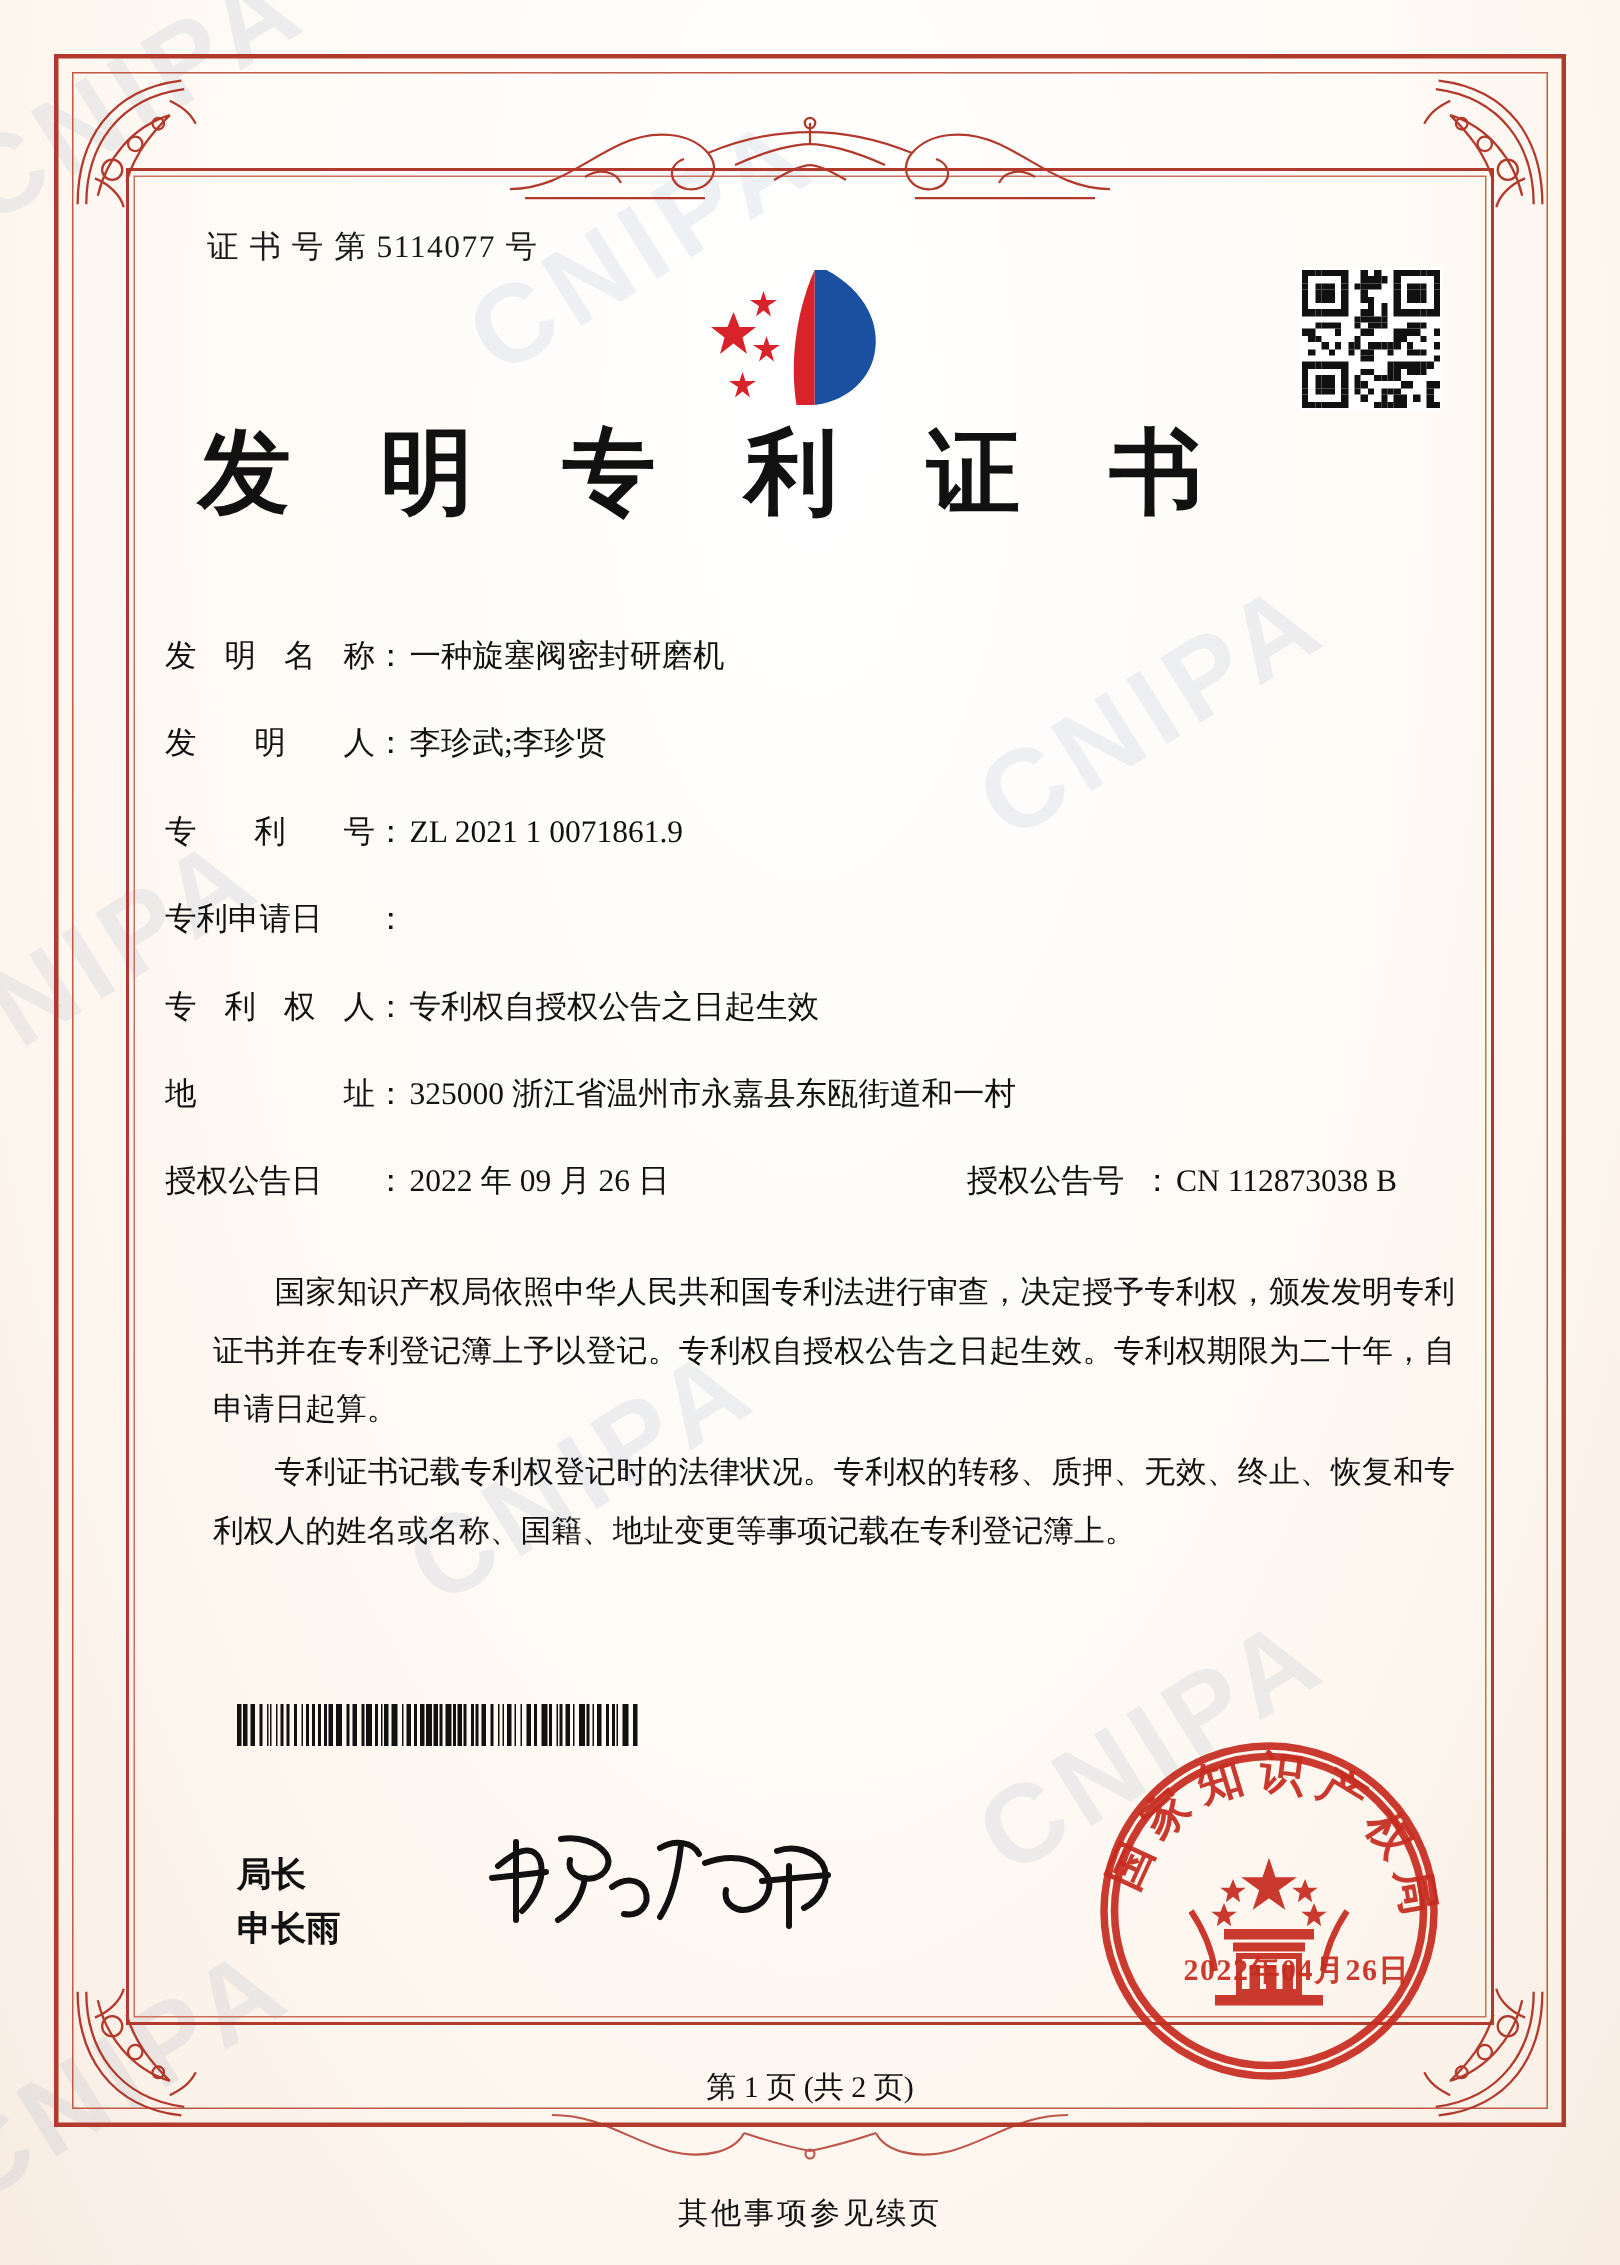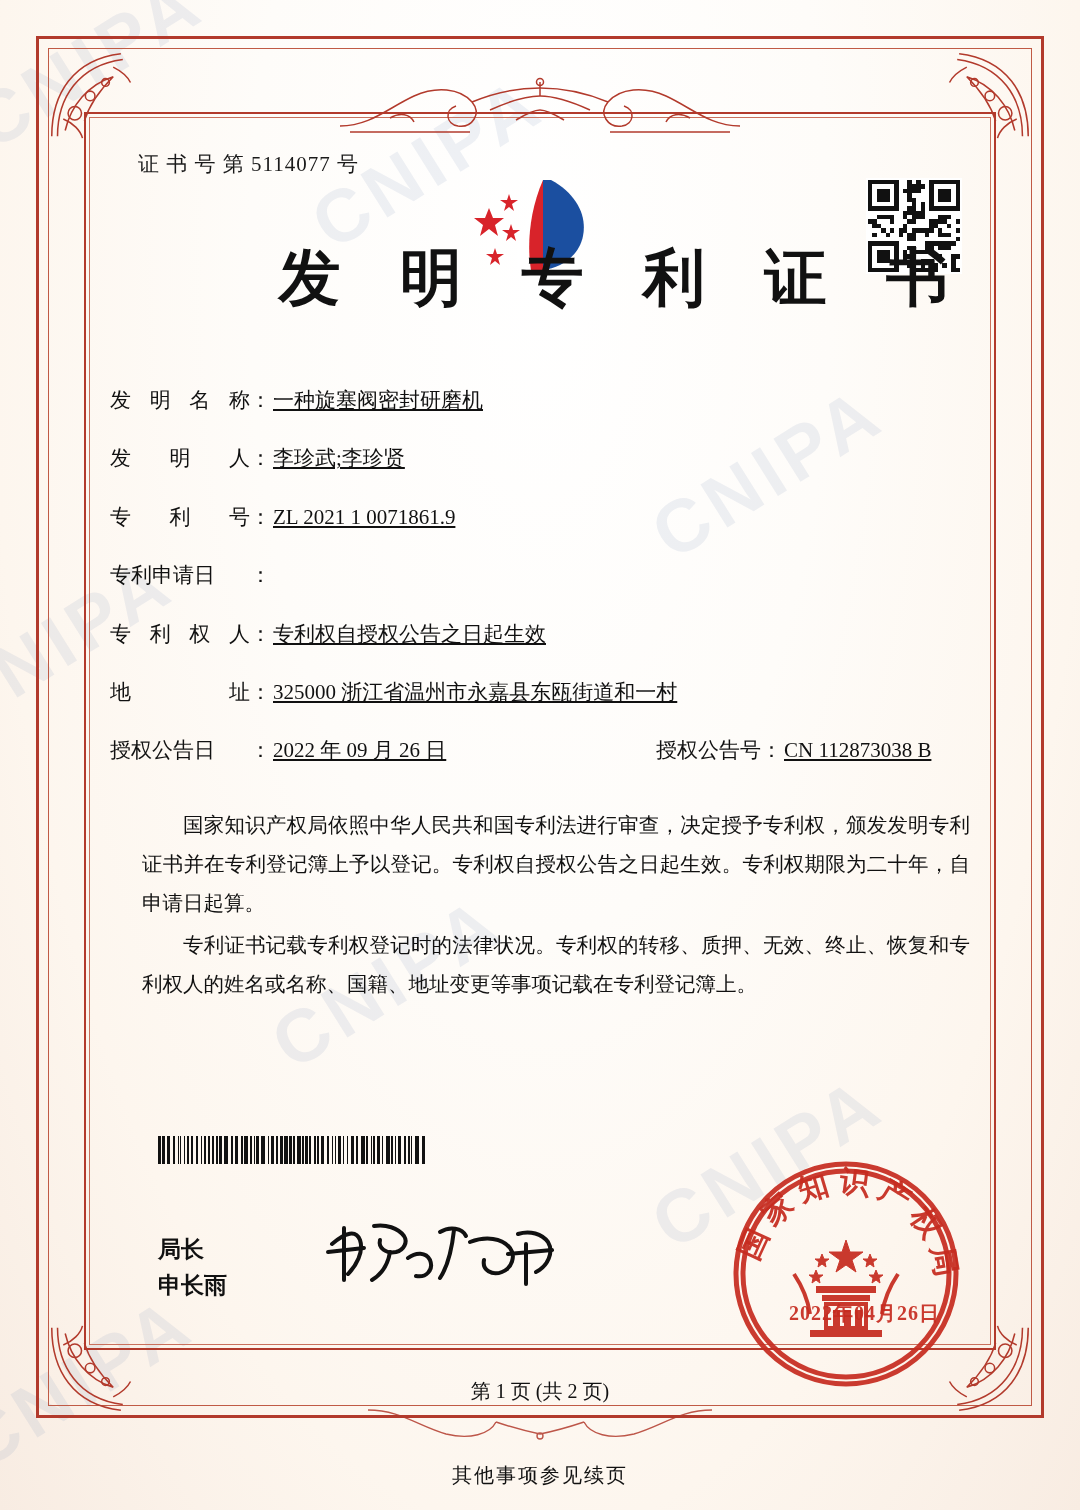--- a/index.html
+++ b/index.html
@@ -149,22 +149,22 @@
   .qr canvas, .qr .qrgrid {
     width: 92px; height: 92px;
     display: grid;
     grid-template-columns: repeat(21, 1fr);
     grid-template-rows: repeat(21, 1fr);
   }
   .qr i { display: block; }
   .qr i.on { background: #111; }
 
   .title {
-    margin-top: 58px;
-    text-align: right;
+    margin-top: 95px;
+    text-align: left;
     font-size: 62px;
     font-weight: 700;
     letter-spacing: 22px;
     color: #111;
     text-indent: 22px;
     font-family: "Liberation Serif", "DejaVu Serif", serif;
   }
 
   .fields {
     margin-top: 66px;
@@ -179,27 +179,27 @@
   }
   .field-label {
     width: 140px;
     flex: 0 0 140px;
     display: flex;
     justify-content: space-between;
     letter-spacing: 0;
   }
   .field-label span { display: inline-block; }
   .field-colon { margin: 0 2px 0 0; }
-  .field-value { flex: 1; text-decoration: underline; }
+  .field-value { flex: 1; }
   .field-row.dual .field-value { flex: 0 0 auto; width: 360px; }
   .field-label2 {
     width: 128px;
     flex: 0 0 128px;
     display: flex;
-    justify-content: flex-end;
+    justify-content: center;
   }
 
   .paragraphs {
     margin-top: 40px;
     font-size: 20.5px;
     line-height: 1.92;
     color: #111;
     text-align: justify;
     margin-left: 32px;
   }

